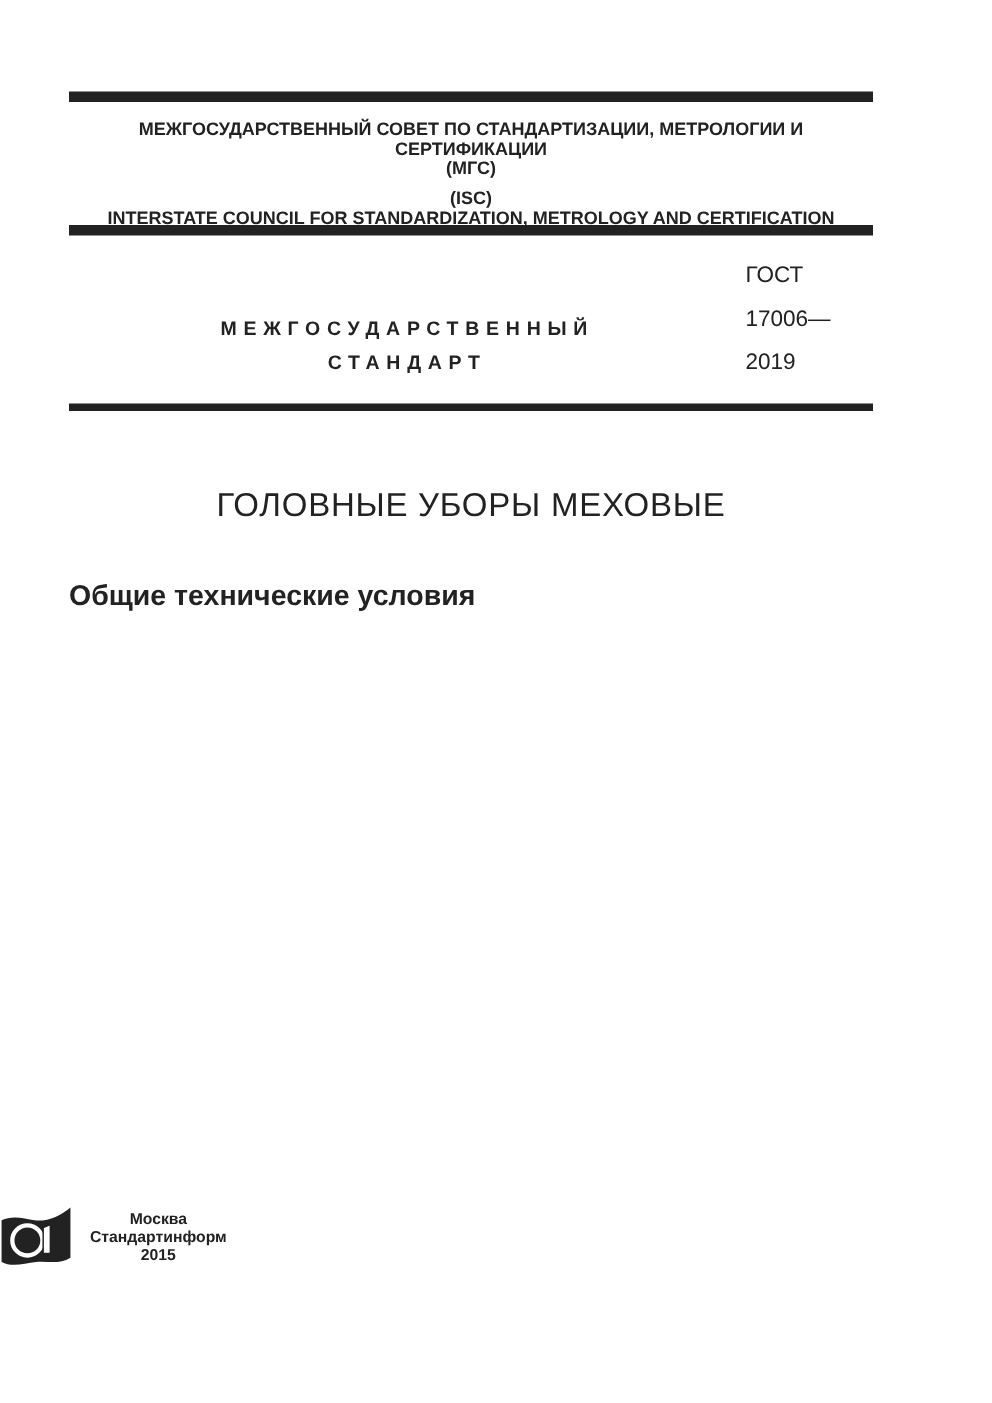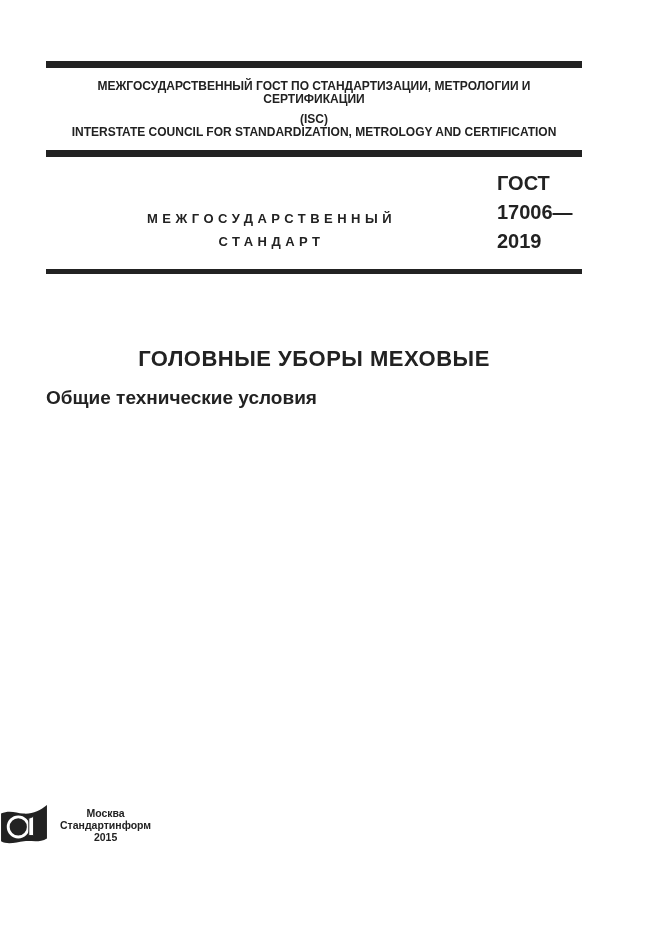--- a/index.html
+++ b/index.html
@@ -28,27 +28,27 @@
 
   .designation-row{
     position:absolute;top:165px;left:46px;width:536px;height:98px;
     display:flex;align-items:center;
   }
   .designation-left{
     flex:1;text-align:center;font-weight:bold;font-size:13px;
     letter-spacing:4.5px;line-height:23px;margin-top:32px;
   }
   .designation-right{
-    width:85px;font-weight:bold;font-size:20px;line-height:29px;
+    width:85px;font-weight:normal;font-size:15px;line-height:29px;
     align-self:flex-start;padding-top:4px;
   }
 
   .doc-title{
-    position:absolute;top:346px;left:46px;width:536px;
-    text-align:center;font-weight:bold;font-size:22px;letter-spacing:0.5px;
+    position:absolute;top:324px;left:46px;width:536px;
+    text-align:center;font-weight:normal;font-size:22px;letter-spacing:0.5px;
   }
   .doc-subtitle{
     position:absolute;top:387px;left:46px;width:536px;
     text-align:left;font-weight:bold;font-size:19px;
   }
   .edition-note{
     position:absolute;top:473px;left:46px;width:536px;
     text-align:center;font-weight:bold;font-size:12px;
   }
 
@@ -64,21 +64,22 @@
 </style>
 </head>
 <body>
 
 <div class="page">
 
   <div class="rule rule-top"></div>
 
   <div class="org-header">
     <div class="pair">
-      <div>МЕЖГОСУДАРСТВЕННЫЙ ГОСТ ПО СТАНДАРТИЗАЦИИ, МЕТРОЛОГИИ И СЕРТИФИКАЦИИ</div>
+      <div>МЕЖГОСУДАРСТВЕННЫЙ СОВЕТ ПО СТАНДАРТИЗАЦИИ, МЕТРОЛОГИИ И СЕРТИФИКАЦИИ</div>
+      <div>(МГС)</div>
     </div>
     <div class="pair">
       <div>(ISC)</div>
       <div>INTERSTATE COUNCIL FOR STANDARDIZATION, METROLOGY AND CERTIFICATION</div>
     </div>
   </div>
 
   <div class="rule rule-mid"></div>
 
   <div class="designation-row">

